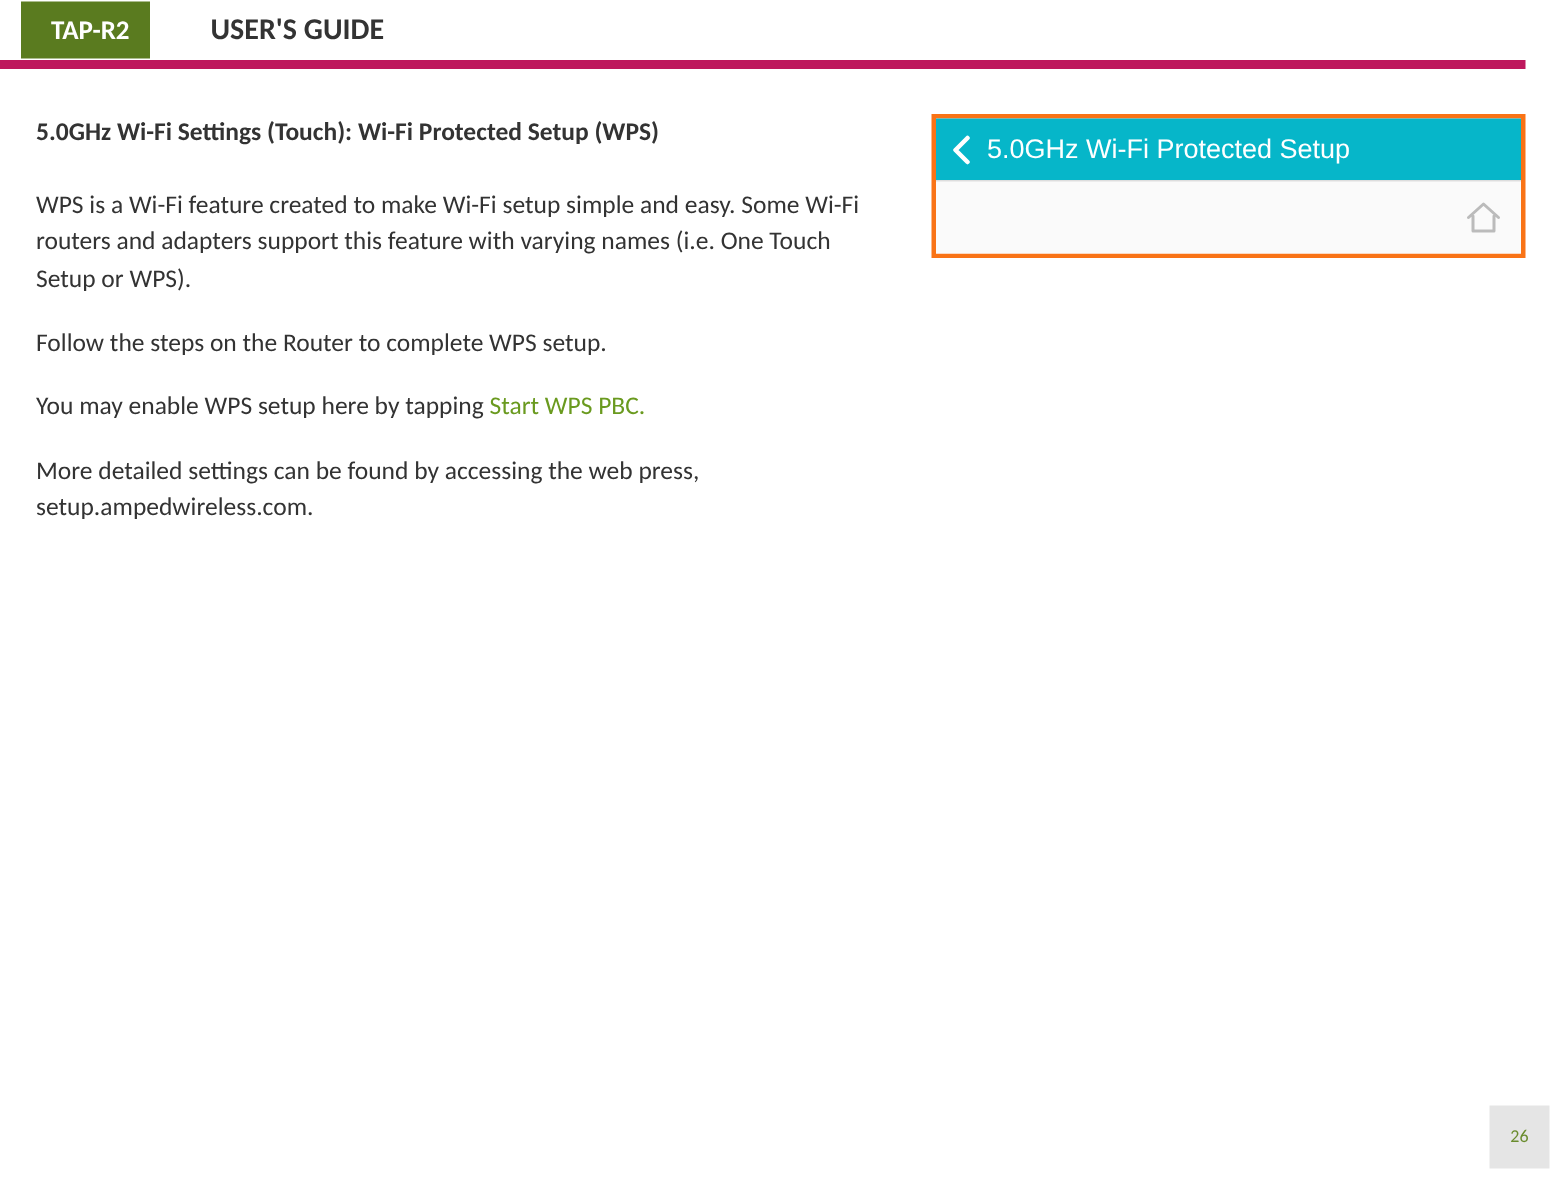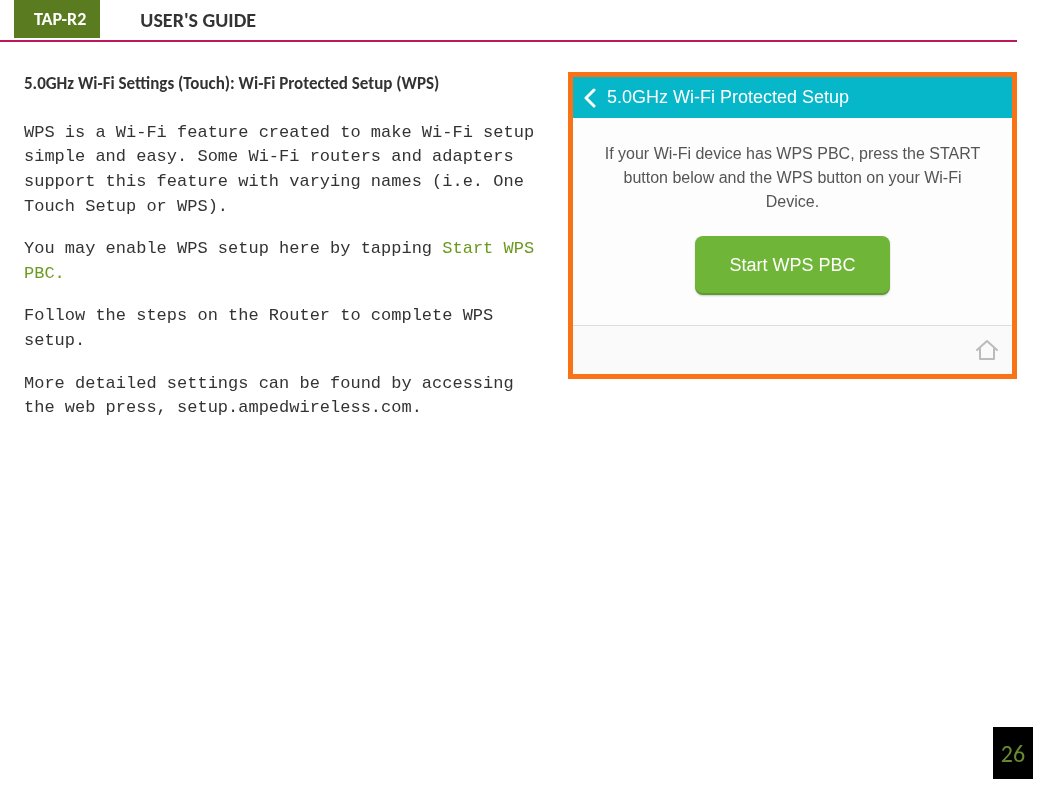--- a/index.html
+++ b/index.html
@@ -6,22 +6,22 @@
     body {
       font-family: Calibri, 'Segoe UI', Arial, sans-serif;
       width: 1041px;
       height: 791px;
       background: #fff;
       position: relative;
       color: #333;
     }
     .page-header {
       display: flex;
-      align-items: flex-start;
-      border-bottom: 2px solid #be185d;
+      align-items: center;
+      border-bottom: 6px solid #be185d;
       margin: 0 24px 0 0;
     }
     .badge {
       background: #5a7b1f;
       color: #fff;
       font-weight: bold;
       font-size: 18px;
       padding: 8px 14px 8px 20px;
       display: flex;
       align-items: center;
@@ -45,25 +45,25 @@
       font-size: 17px;
       color: #333;
       line-height: 1.45;
     }
     .section-heading {
       font-weight: bold;
       color: #333;
       margin-bottom: 24px;
       font-size: 17px;
     }
-    .para { margin-bottom: 18px; font-family: Liberation Mono, monospace; }
+    .para { margin-bottom: 18px; }
     .green-link { color: #6a9a1f; }
     .screenshot {
-      width: 449px;
-      border: 5px solid #f97316;
+      width: 396px;
+      border: 3px solid #f97316;
       background: #fff;
       align-self: flex-start;
     }
     .screen-topbar {
       background: #06b6c9;
       color: #fff;
       display: flex;
       align-items: center;
       padding: 10px 10px;
       font-size: 18px;
@@ -99,60 +99,56 @@
       display: flex;
       justify-content: flex-end;
       background: #fafafa;
     }
     .home-icon { color: #bbb; display: inline-flex; }
     .page-number {
       position: absolute;
       right: 8px;
       bottom: 12px;
       width: 40px;
-      height: 52px;
-      background: #000000;
+      height: 42px;
+      background: #e5e5e5;
       color: #6a8c2e;
       display: flex;
       align-items: center;
       justify-content: center;
-      font-size: 24px;
+      font-size: 12px;
     }
   </style>
 </head>
 <body>
 
 <div class="page-header">
   <div class="badge">TAP-R2</div>
   <div class="header-title">USER'S GUIDE</div>
 </div>
 
 <div class="content">
   <div class="text-col">
     <div class="section-heading">5.0GHz Wi-Fi Settings (Touch): Wi-Fi Protected Setup (WPS)</div>
     <div class="para">WPS is a Wi-Fi feature created to make Wi-Fi setup simple and easy.  Some Wi-Fi routers and adapters support this feature with varying names (i.e. One Touch Setup or WPS).</div>
+    <div class="para">Follow the steps on the Router to complete WPS setup.</div>
     <div class="para">
       <span>You may enable WPS setup here by tapping </span><span class="green-link">Start WPS PBC.</span>
     </div>
-    <div class="para">Follow the steps on the Router to complete WPS setup.</div>
     <div class="para">More detailed settings can be found by accessing the web press, setup.ampedwireless.com.</div>
   </div>
 
   <div class="screenshot">
     <div class="screen-topbar">
       <span class="back-chevron">
         <svg width="14" height="20" viewBox="0 0 14 20">
             <path d="M11 2 L3 10 L11 18" stroke="#fff" stroke-width="3" fill="none" stroke-linecap="round" stroke-linejoin="round"></path>
           </svg>
       </span>
       <span>5.0GHz Wi-Fi Protected Setup</span>
-    </div>
-    <div class="screen-body">
-      <div>If your Wi-Fi device has WPS PBC, press the START button below and the WPS button on your Wi-Fi Device.</div>
-      <div class="wps-button">Start WPS PBC</div>
     </div>
     <div class="screen-footer">
       <span class="home-icon">
         <svg width="26" height="24" viewBox="0 0 26 24">
             <path d="M3 12 L13 3 L23 12 M6 11 V21 H20 V11" stroke="#bbb" stroke-width="2" fill="none" stroke-linejoin="round" stroke-linecap="round"></path>
           </svg>
       </span>
     </div>
   </div>
 </div>

